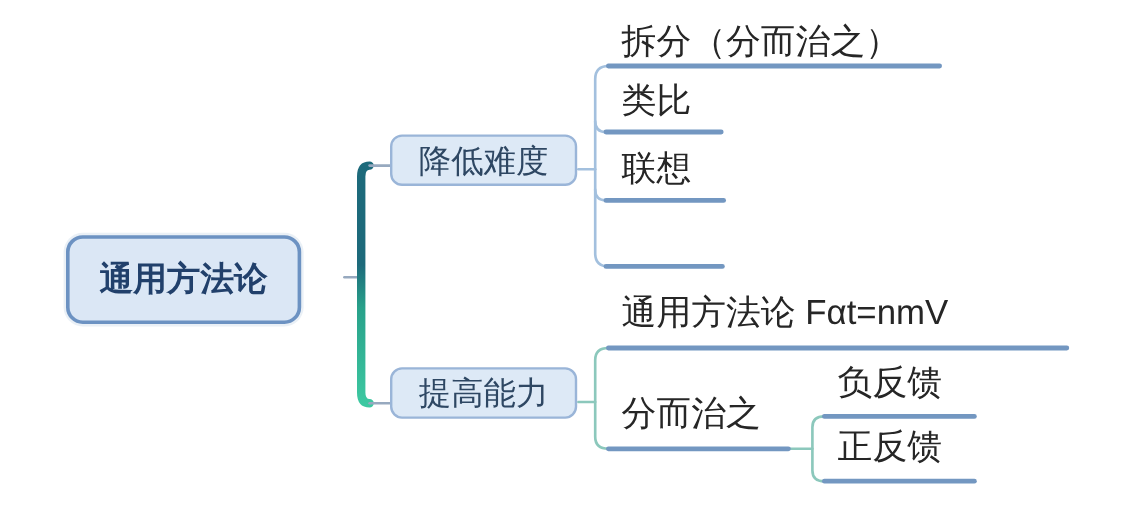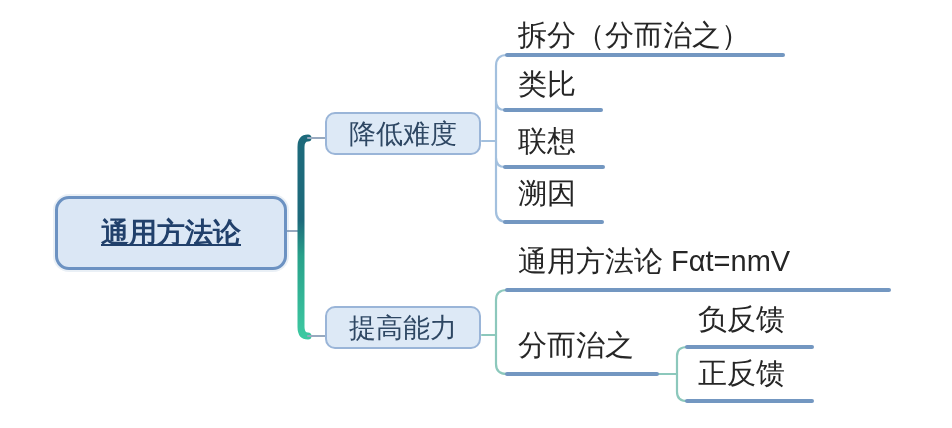--- a/index.html
+++ b/index.html
@@ -19,26 +19,26 @@
   .trunk-stop-mid1{stop-color:var(--trunk-top,#1f7180);}
   .trunk-stop-mid2{stop-color:var(--trunk-mid,#28a18a);}
   .trunk-stop-bottom{stop-color:var(--trunk-bottom,#3dc8a1);}
 
   
   .node{
     position:absolute;display:flex;align-items:center;justify-content:center;
     box-sizing:border-box;white-space:nowrap;cursor:default;
   }
   .root-node{
-    left:55px;top:196px;width:232px;height:74px;
+    left:55px;top:196px;width:196px;height:74px;
     background:var(--root-fill,#dbe7f5);
     border:3px solid var(--root-border,#6c92c2);
     border-radius:14px;
     box-shadow:0 0 0 2px rgba(108,146,194,0.14);
-    font-size:28px;font-weight:bold;color:var(--root-text,#21406b);text-decoration:underline;
+    font-size:28px;font-weight:bold;color:var(--root-text,#21406b);
   }
   .branch-node{
     width:156px;height:43px;
     background:var(--node-fill,#dde9f6);
     border:2px solid var(--node-border,#9ab5d8);
     border-radius:10px;
     font-size:27px;color:var(--node-text,#2e4763);
   }
   #branch1{left:325px;top:112px;}
   #branch2{left:325px;top:306px;}
@@ -105,19 +105,18 @@
   <div id="branch1" class="node branch-node">
     <span>降低难度</span>
   </div>
   <div id="branch2" class="node branch-node">
     <span>提高能力</span>
   </div>
 
   <div class="leaf-label lbl-chaifen">拆分（分而治之）</div>
   <div class="leaf-label lbl-leibi">类比</div>
   <div class="leaf-label lbl-lianxiang">联想</div>
-  <div class="leaf-label lbl-suyin">溯因</div>
   <div class="leaf-label lbl-guangyi">通用方法论 Fαt=nmV</div>
   <div class="leaf-label lbl-xitong">分而治之</div>
   <div class="leaf-label lbl-fufankui">负反馈</div>
   <div class="leaf-label lbl-zhengfankui">正反馈</div>
 
 </div>
 
 </body></html>

